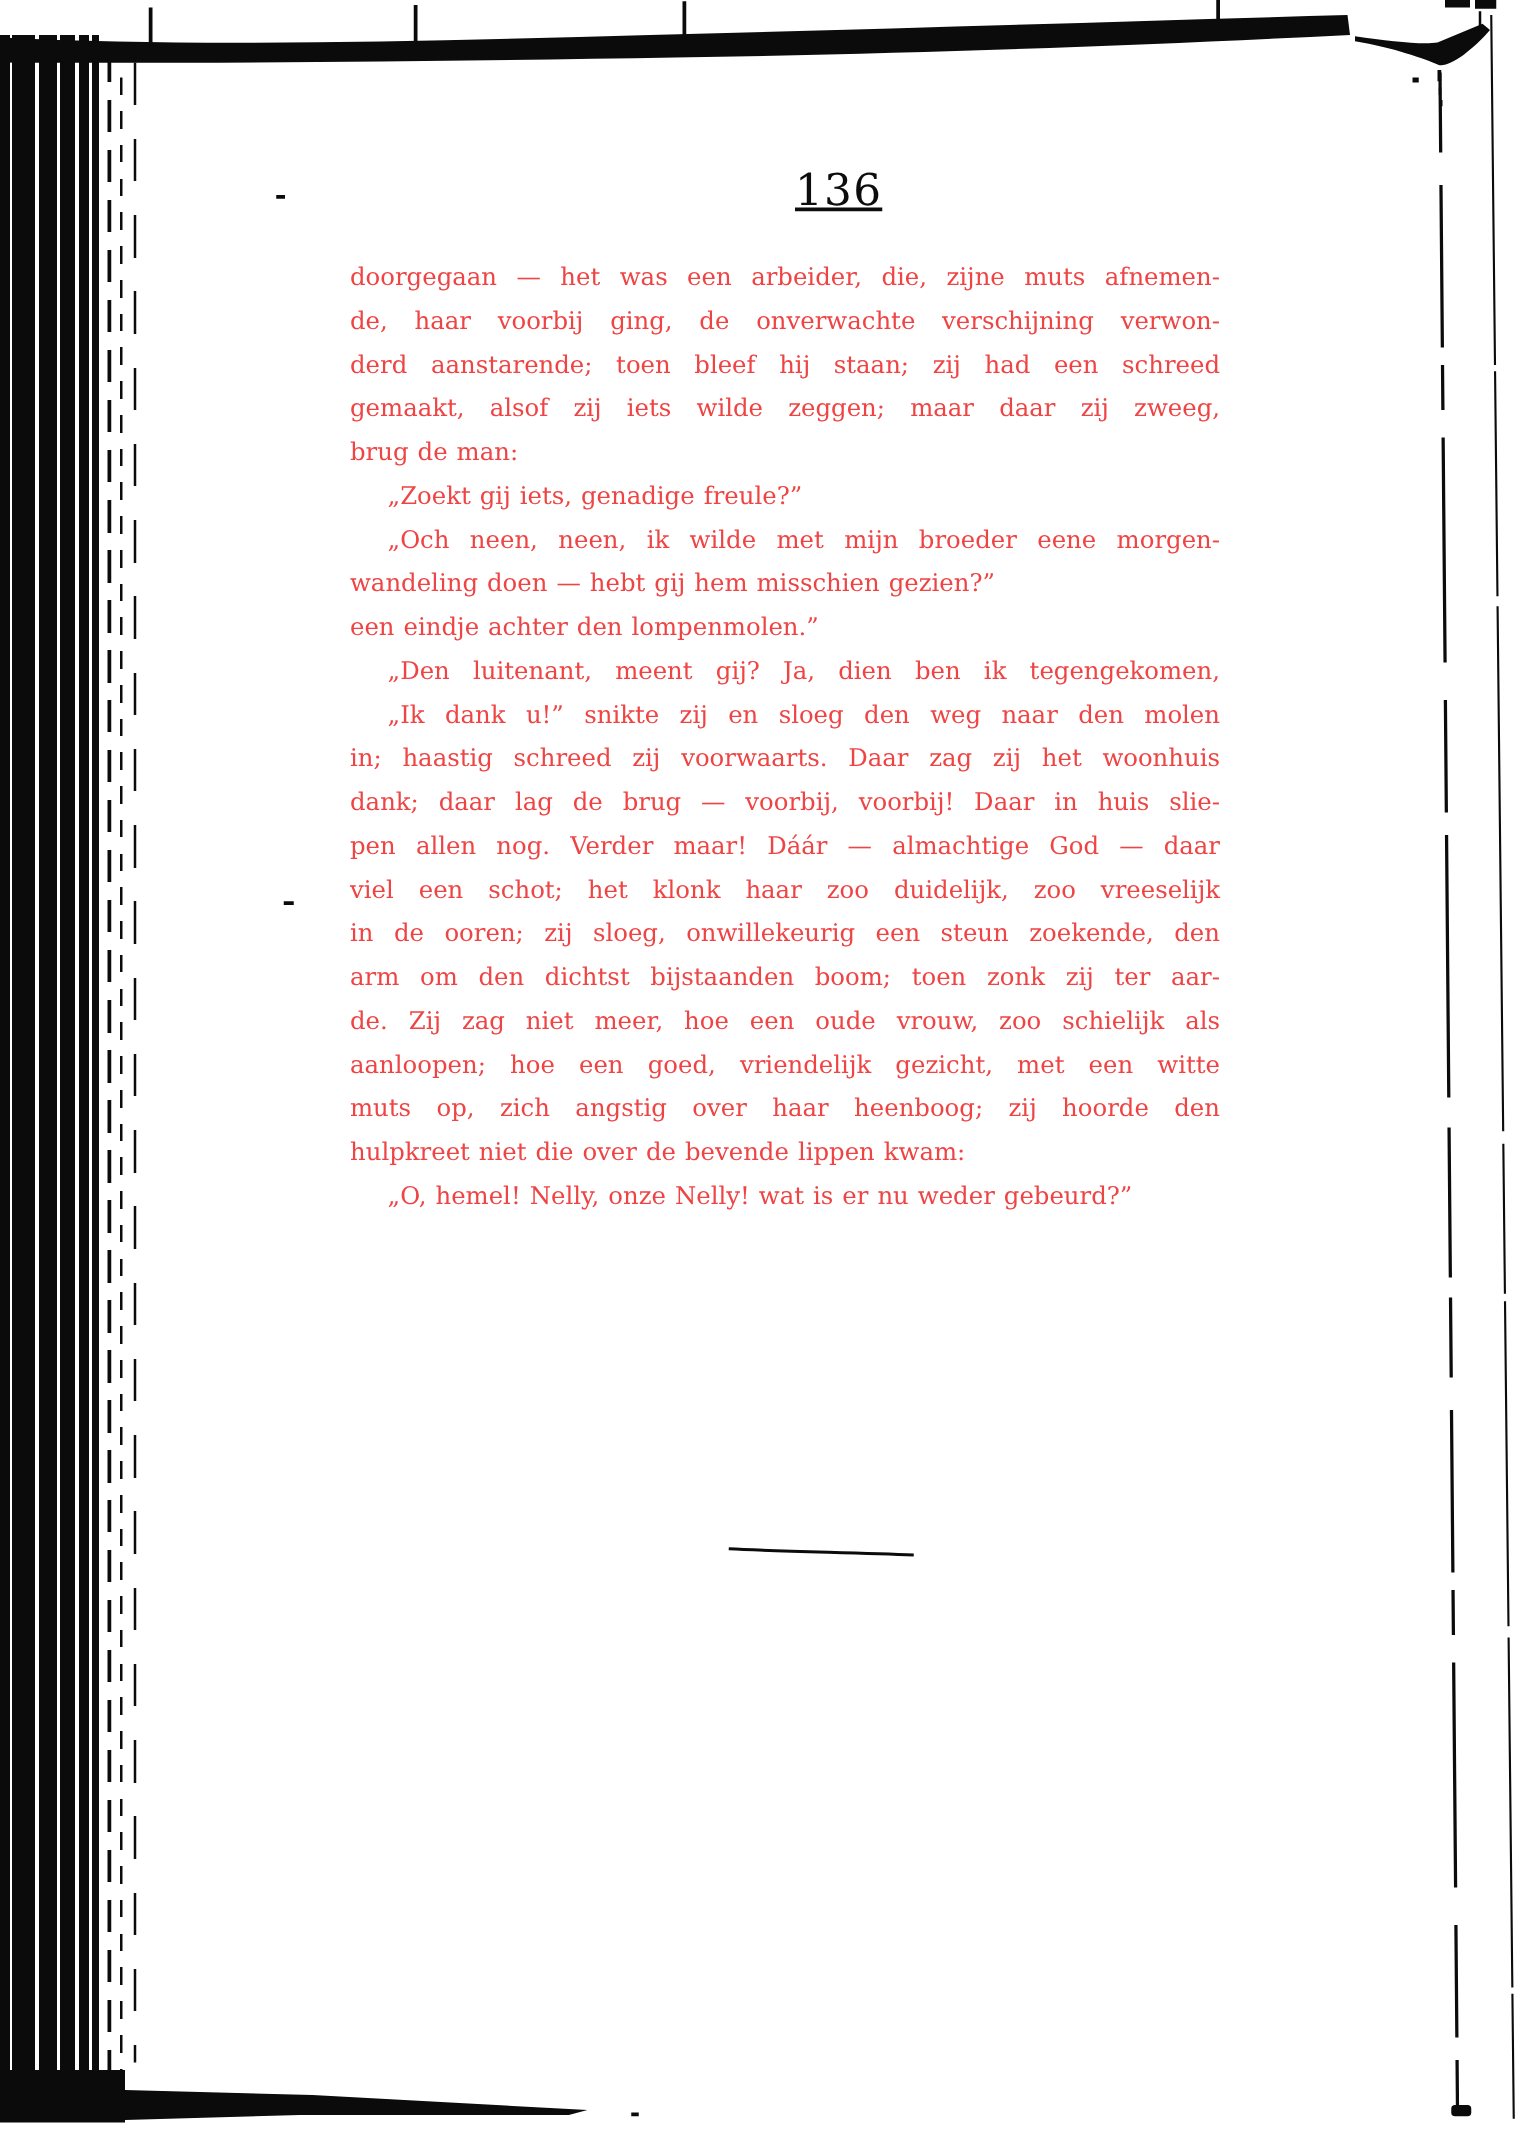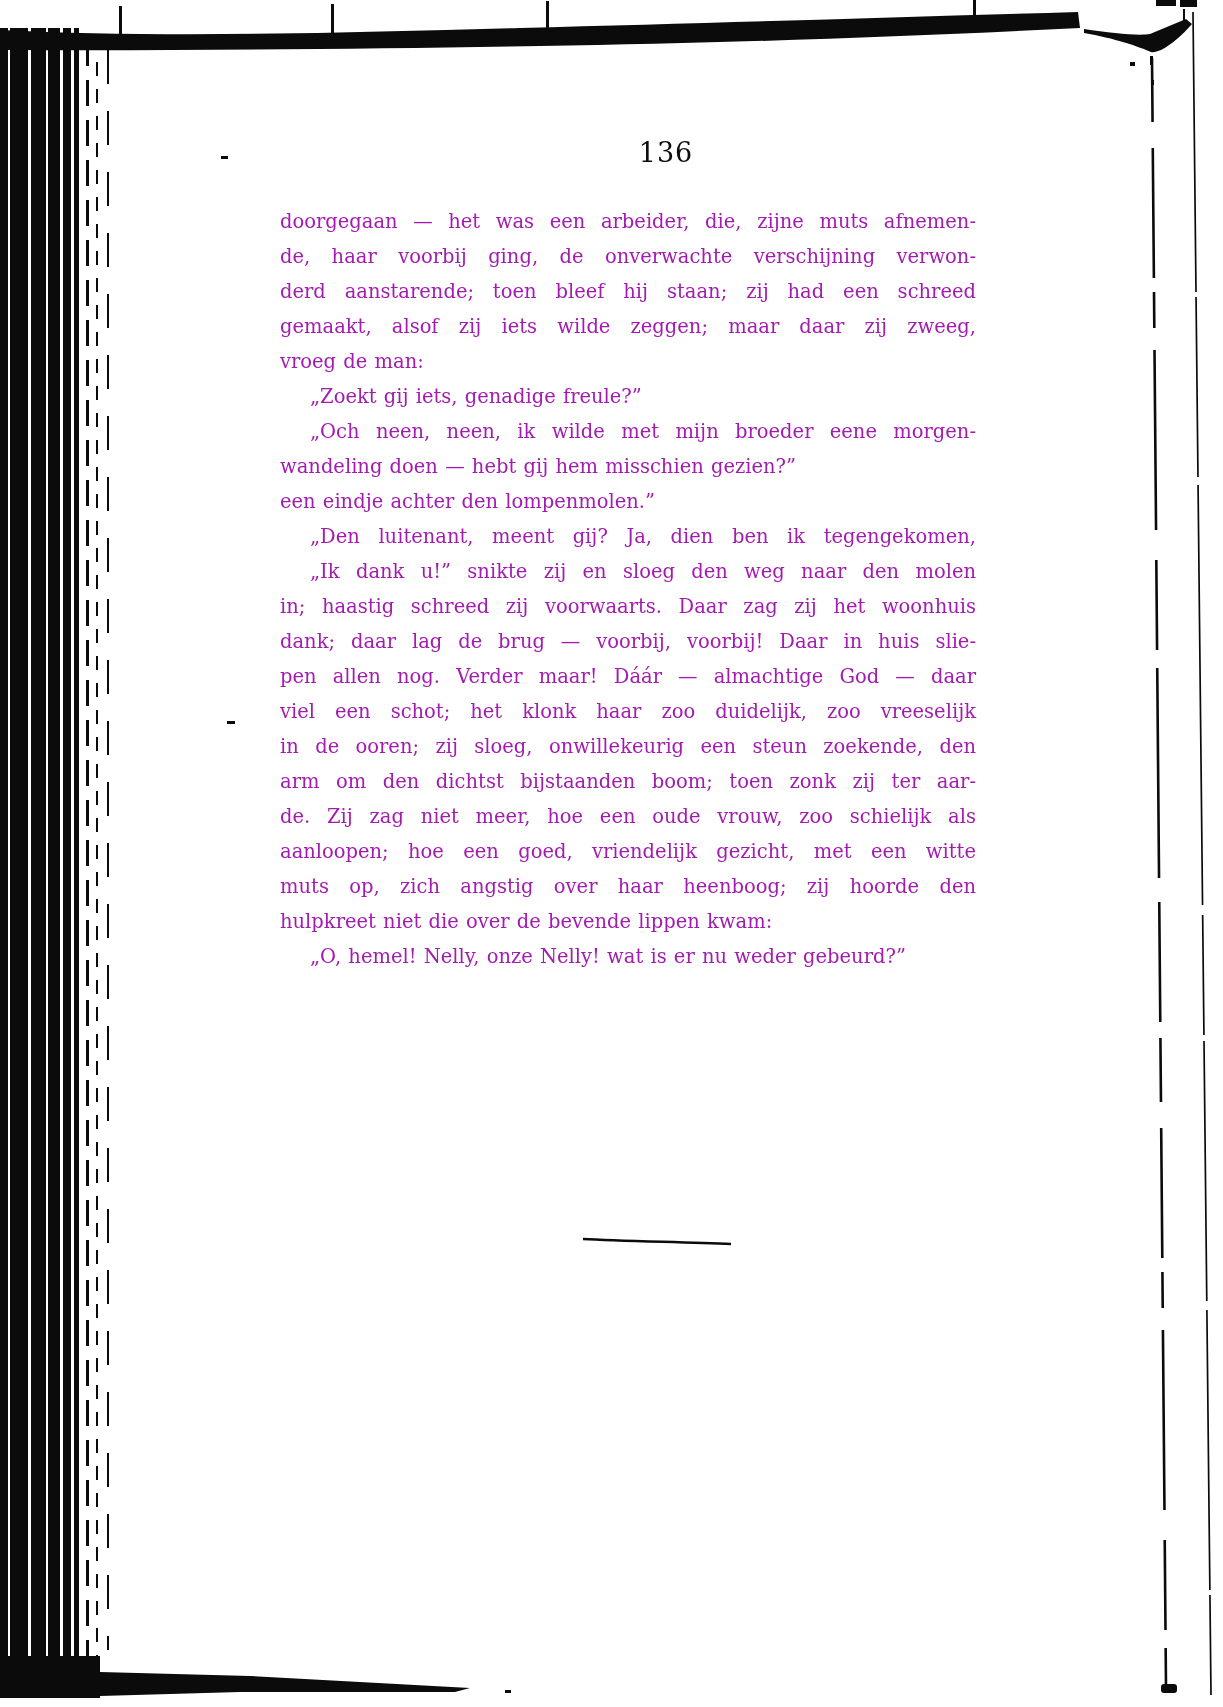--- a/index.html
+++ b/index.html
@@ -9,28 +9,28 @@
     position:relative;
     overflow:hidden;
     font-family:"DejaVu Serif","Liberation Serif",serif;
     color:#0b0b0b;
   }
   .scan{position:absolute;inset:0;}
 
   
   .pagenum{
     position:absolute;left:636px;top:138px;width:60px;
-    font-size:27px;line-height:30px;text-align:center;
-    letter-spacing:1px;color:#0d0d0d;
+    font-size:35px;line-height:30px;text-align:right;
+    letter-spacing:1px;color:#0d0d0d;text-decoration:underline;
   }
 
   
   .textblock{
     position:absolute;left:280px;top:204px;width:696px;
-    font-size:19.5px;line-height:35px;color:#a21caf;
+    font-size:19.5px;line-height:35px;color:#ef4444;
   }
   .ln{
     height:35px;
     text-align:left;
     white-space:normal;
     overflow:visible;
     word-spacing:1px;
   }
   .ln.fill{text-align:justify;text-align-last:justify;}
   .ln.ind{text-indent:30px;}
@@ -65,21 +65,21 @@
   <div class="gutter-dash gd2"></div>
   <div class="gutter-dash gd3"></div>
 
   <div class="pagenum">136</div>
 
   <div class="textblock">
       <div class="ln fill">doorgegaan — het was een arbeider, die, zijne muts afnemen-</div>
       <div class="ln fill">de, haar voorbij ging, de onverwachte verschijning verwon-</div>
       <div class="ln fill">derd aanstarende; toen bleef hij staan; zij had een schreed</div>
       <div class="ln fill">gemaakt, alsof zij iets wilde zeggen; maar daar zij zweeg,</div>
-      <div class="ln">vroeg de man:</div>
+      <div class="ln">brug de man:</div>
       <div class="ln ind">„Zoekt gij iets, genadige freule?”</div>
       <div class="ln fill ind">„Och neen, neen, ik wilde met mijn broeder eene morgen-</div>
       <div class="ln">wandeling doen — hebt gij hem misschien gezien?”</div>
       <div class="ln">een eindje achter den lompenmolen.”</div>
       <div class="ln fill ind">„Den luitenant, meent gij? Ja, dien ben ik tegengekomen,</div>
       <div class="ln fill ind">„Ik dank u!” snikte zij en sloeg den weg naar den molen</div>
       <div class="ln fill">in; haastig schreed zij voorwaarts. Daar zag zij het woonhuis</div>
       <div class="ln fill">dank; daar lag de brug — voorbij, voorbij! Daar in huis slie-</div>
       <div class="ln fill">pen allen nog. Verder maar! Dáár — almachtige God — daar</div>
       <div class="ln fill">viel een schot; het klonk haar zoo duidelijk, zoo vreeselijk</div>

